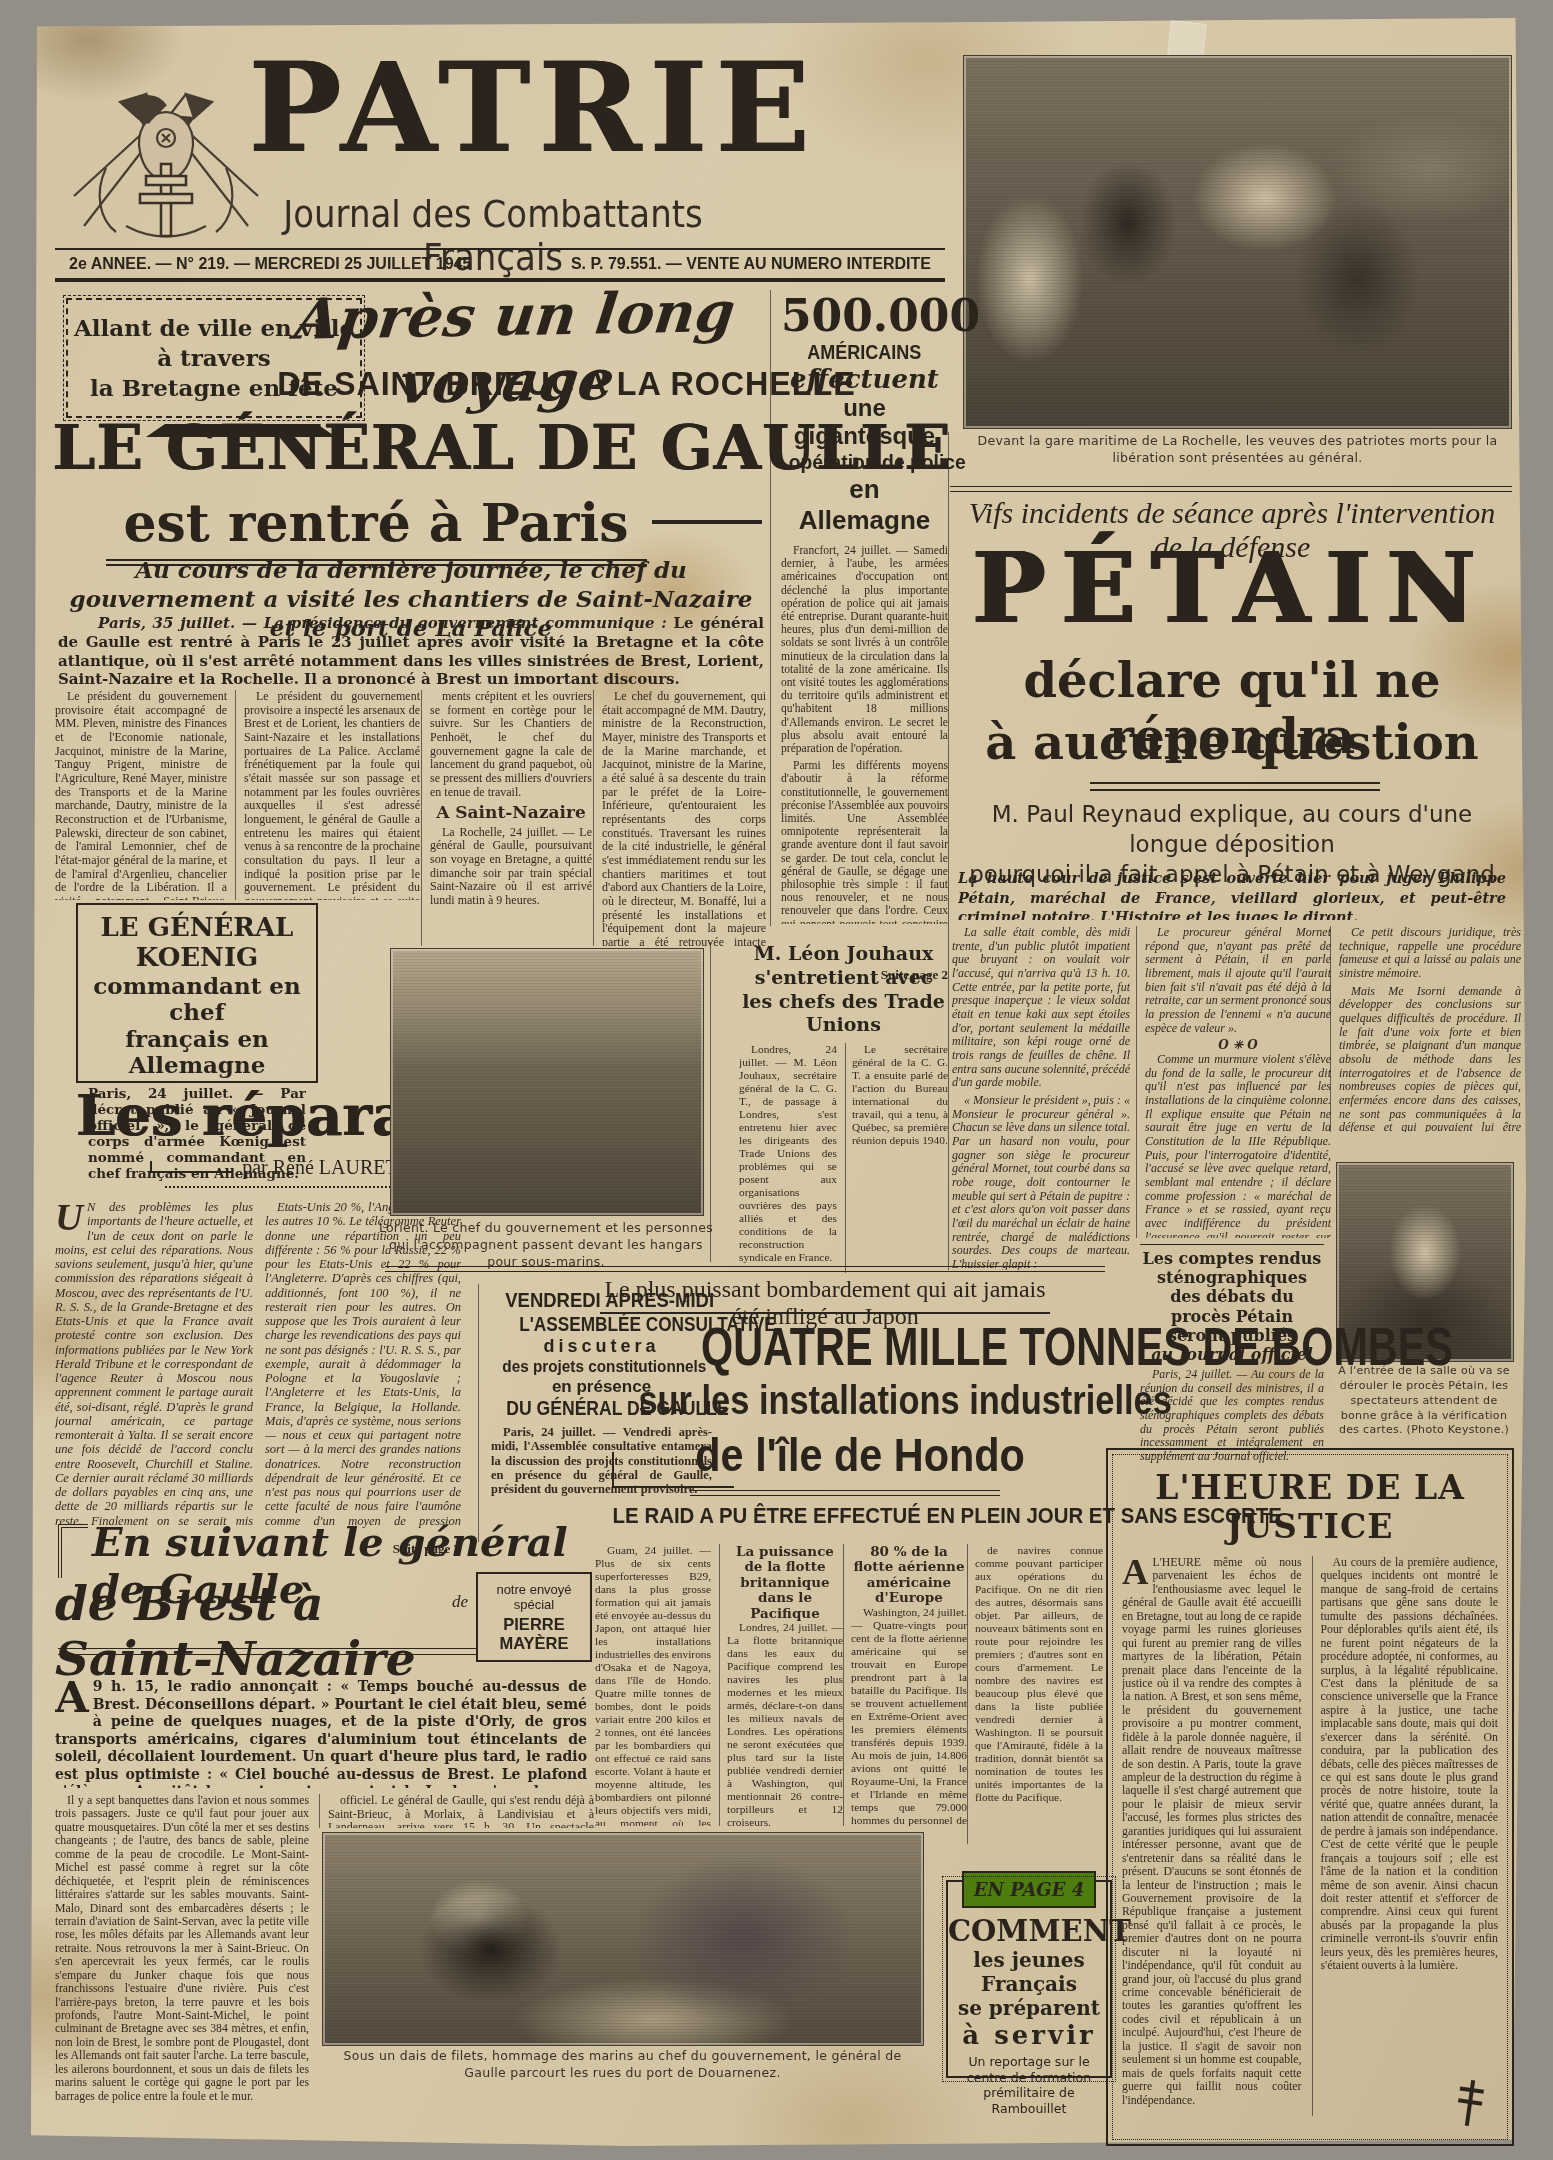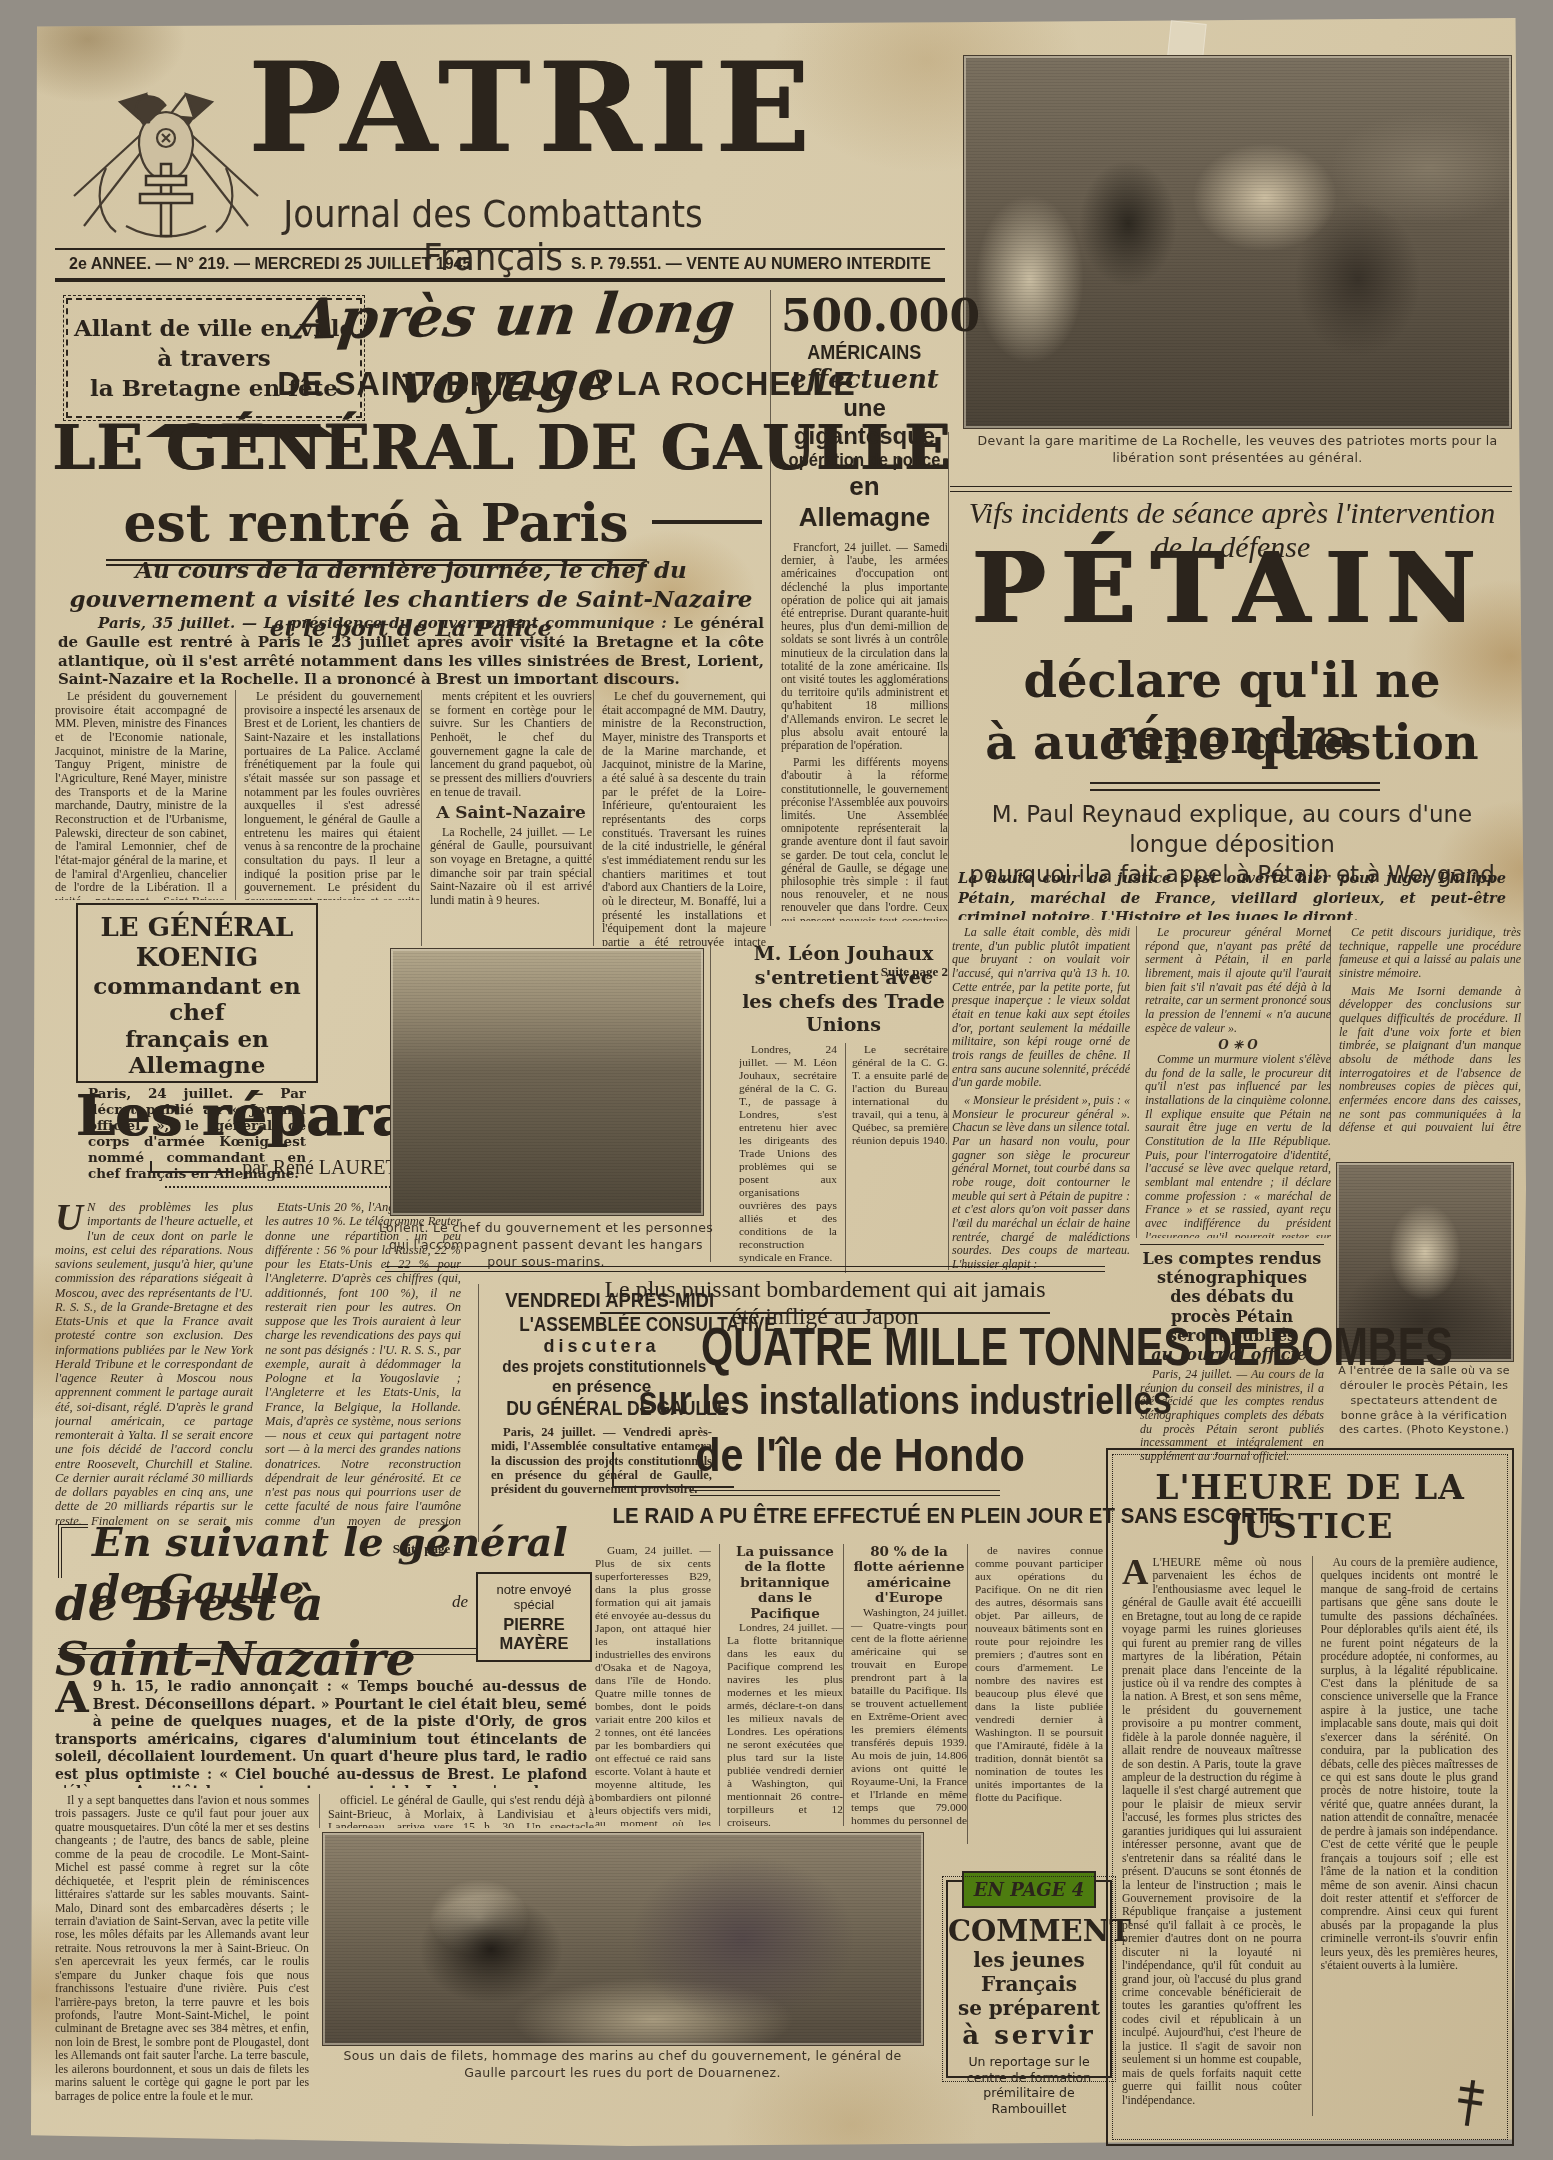--- a/index.html
+++ b/index.html
@@ -153,21 +153,21 @@
     <div class="serifB ctr" style="font-size:23px;line-height:1.15;">commandant en chef</div>
     <div class="serifB ctr" style="font-size:23px;line-height:1.15;">français en Allemagne</div>
     <div class="serifB" style="font-size:13.5px;line-height:1.2;text-align:justify;margin-top:6px;">Paris, 24 juillet. — Par décret publié au « Journal officiel », le général de corps d'armée Kœnig est nommé commandant en chef français en Allemagne.</div>
   </div>
 
   <div class="abs vrule" style="left:770px;top:290px;width:178px;height:636px;padding-left:10px;box-sizing:border-box;">
     <div class="serifB ctr" style="font-size:44px;">500.000</div>
     <div class="headline-sans ctr" style="font-size:20px;"><span class="condX" style="transform:scaleX(.9);">AMÉRICAINS</span></div>
     <div class="serifB it ctr" style="font-size:26px;">effectuent</div>
     <div class="headline-sans ctr" style="font-size:24px;">une gigantesque</div>
-    <div class="headline-sans ctr" style="font-size:18px;text-decoration:underline;"><span class="condX" style="transform:scaleX(.92);">opération de police</span></div>
+    <div class="headline-sans ctr" style="font-size:21px;text-decoration:underline;"><span class="condX" style="transform:scaleX(.92);">opération de police</span></div>
     <div class="headline-sans ctr" style="font-size:26px;margin-bottom:8px;">en Allemagne</div>
     <div class="body-col" style="height:380px;font-size:11.6px;">
       <p>Francfort, 24 juillet. — Samedi dernier, à l'aube, les armées américaines d'occupation ont déclenché la plus importante opération de police qui ait jamais été entreprise. Durant quarante-huit heures, plus d'un demi-million de soldats se sont livrés à un contrôle minutieux de la circulation dans la totalité de la zone américaine. Ils ont visité toutes les agglomérations du territoire qu'ils administrent et qu'habitent 18 millions d'Allemands environ. Le secret le plus absolu avait entouré la préparation de l'opération.</p>
       <p>Parmi les différents moyens d'aboutir à la réforme constitutionnelle, le gouvernement préconise l'Assemblée aux pouvoirs limités. Une Assemblée omnipotente représenterait la grande aventure dont il faut savoir se garder. De tout cela, conclut le général de Gaulle, se dégage une philosophie très simple : il faut nous renouveler, et ne nous renouveler que dans l'ordre. Ceux qui pensent pouvoir tout construire par les formules et les systèmes se trompent et cherchent à tromper. Nous ne pourrons vraiment opérer notre redressement que par un rassemblement des énergies nationales. On a trouvé également quelques postes émetteurs-radio ainsi que des stocks de vivres. On a arrêté, dans un certain nombre d'officiers SS revêtus de l'uniforme, de simples soldats ; 80.000 personnes ont été détenues, mais en majorité relâchées après contrôle de leur identité.</p>
     </div>
     <div class="suite">Suite page 2</div>
   </div>
 
   <div class="abs dbl" style="left:950px;top:486px;width:562px;"></div>
   <div class="abs vrule" style="left:948px;top:432px;width:0;height:838px;"></div>

